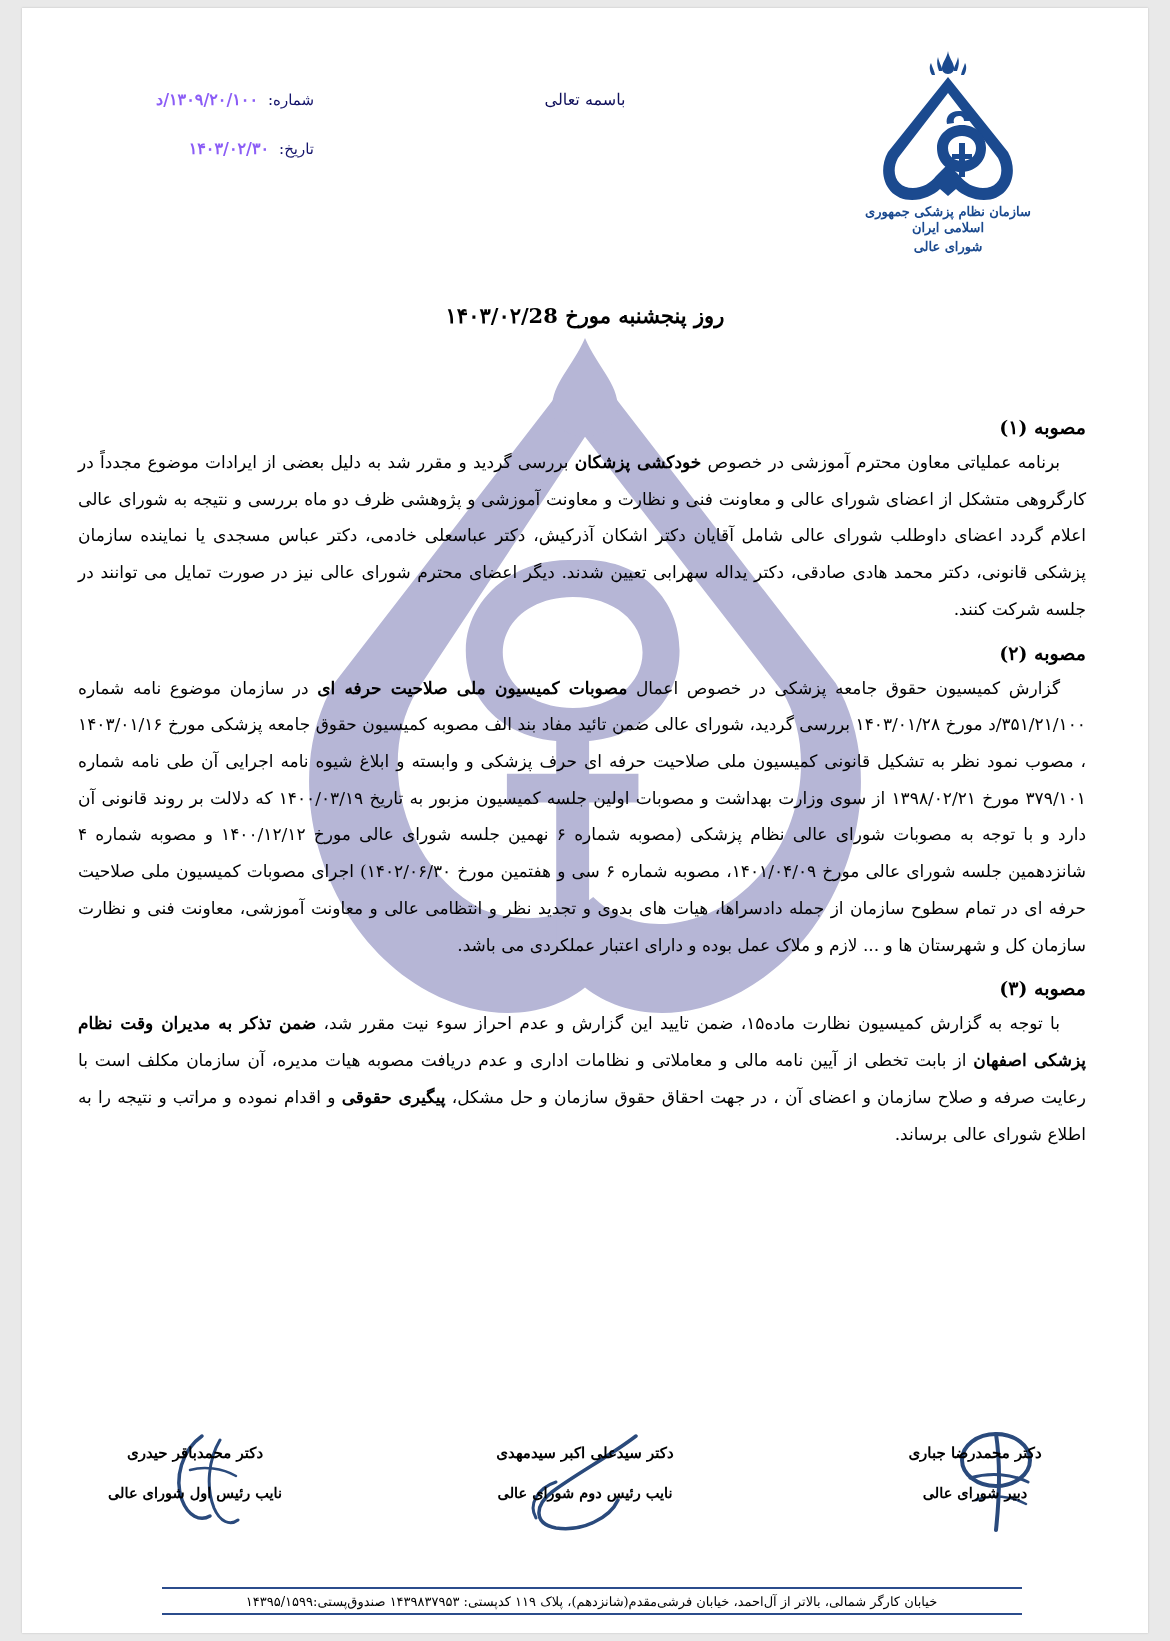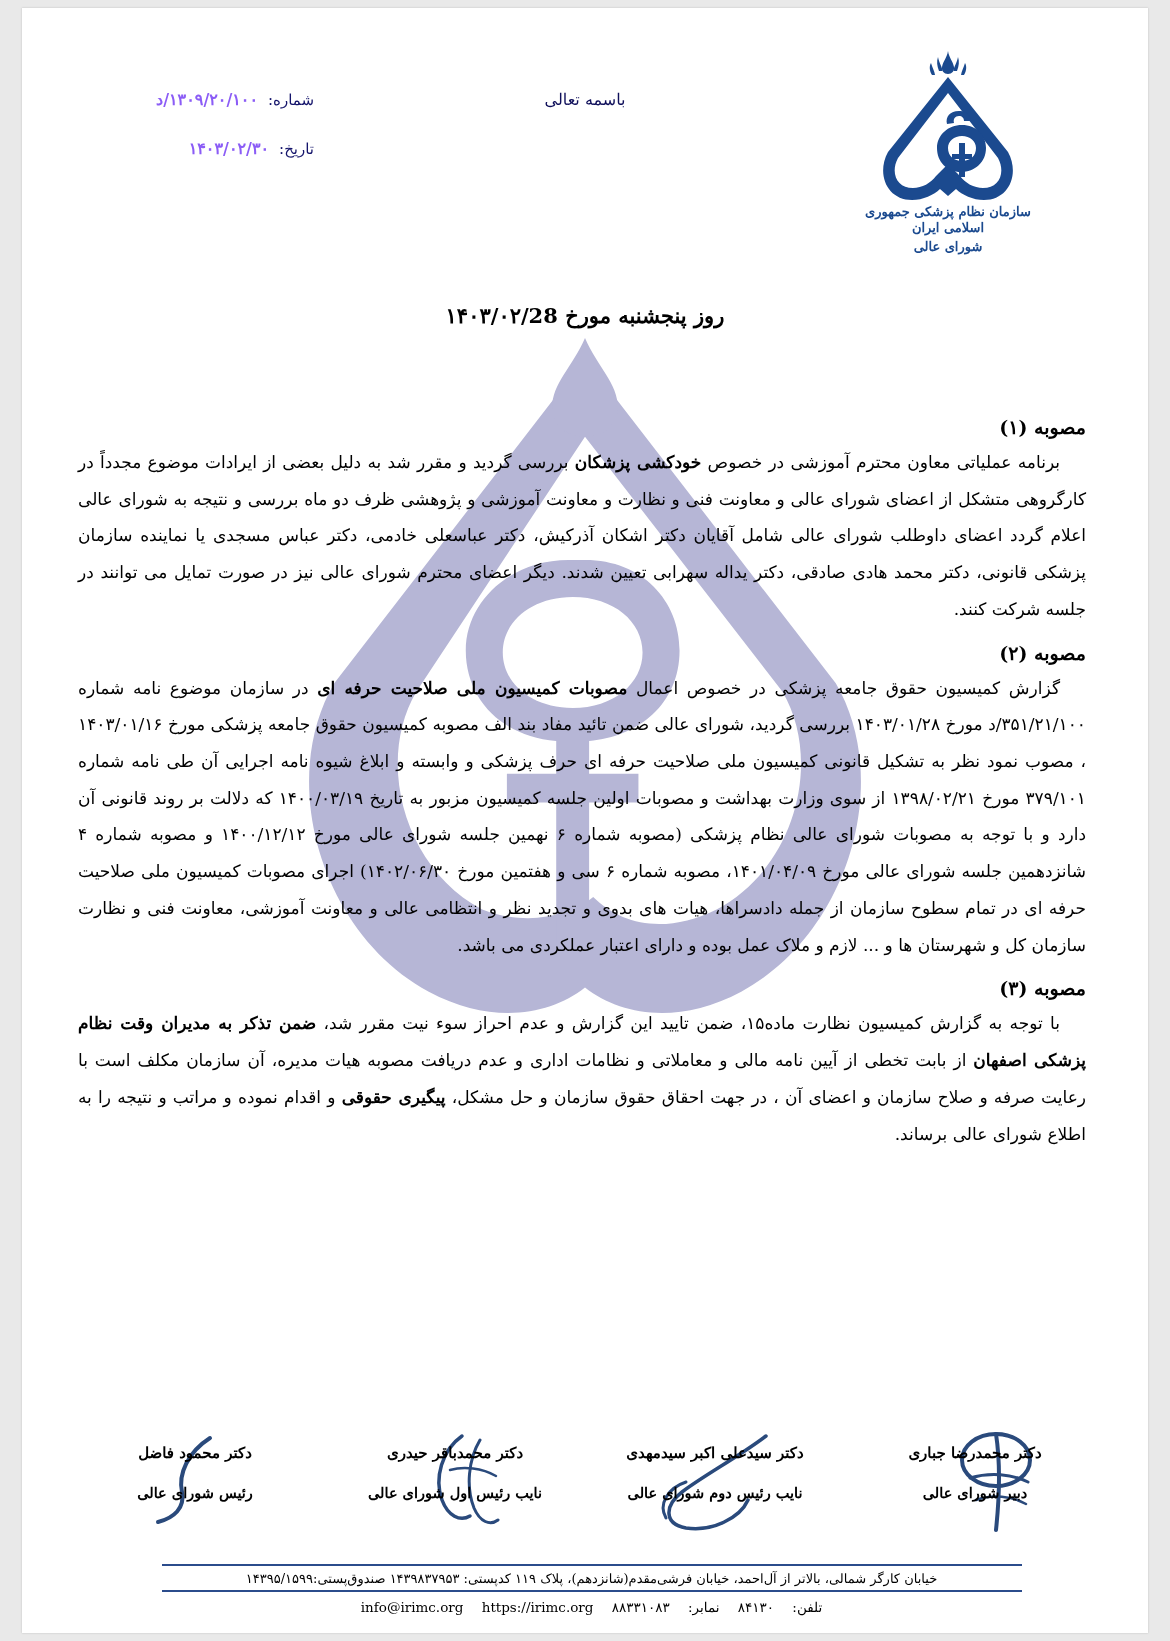--- a/index.html
+++ b/index.html
@@ -315,27 +315,20 @@
     <h3 class="res-head">مصوبه (۲)</h3>
     <p class="res-body gap-2"><span>گزارش کمیسیون حقوق جامعه پزشکی در خصوص اعمال </span><b>مصوبات کمیسیون ملی صلاحیت حرفه ای</b><span> در سازمان موضوع نامه شماره ۳۵۱/۲۱/۱۰۰/د مورخ ۱۴۰۳/۰۱/۲۸ بررسی گردید، شورای عالی ضمن تائید مفاد بند الف مصوبه کمیسیون حقوق جامعه پزشکی مورخ ۱۴۰۳/۰۱/۱۶ ، مصوب نمود نظر به تشکیل قانونی کمیسیون ملی صلاحیت حرفه ای حرف پزشکی و وابسته و ابلاغ شیوه نامه اجرایی آن طی نامه شماره ۳۷۹/۱۰۱ مورخ ۱۳۹۸/۰۲/۲۱ از سوی وزارت بهداشت و مصوبات اولین جلسه کمیسیون مزبور به تاریخ ۱۴۰۰/۰۳/۱۹ که دلالت بر روند قانونی آن دارد و با توجه به مصوبات شورای عالی نظام پزشکی (مصوبه شماره ۶ نهمین جلسه شورای عالی مورخ ۱۴۰۰/۱۲/۱۲ و مصوبه شماره ۴ شانزدهمین جلسه شورای عالی مورخ ۱۴۰۱/۰۴/۰۹، مصوبه شماره ۶ سی و هفتمین مورخ ۱۴۰۲/۰۶/۳۰) اجرای مصوبات کمیسیون ملی صلاحیت حرفه ای در تمام سطوح سازمان از جمله دادسراها، هیات های بدوی و تجدید نظر و انتظامی عالی و معاونت آموزشی، معاونت فنی و نظارت سازمان کل و شهرستان ها و ... لازم و ملاک عمل بوده و دارای اعتبار عملکردی می باشد.</span></p>
 
     <h3 class="res-head">مصوبه (۳)</h3>
     <p class="res-body"><span>با توجه به گزارش کمیسیون نظارت ماده۱۵، ضمن تایید این گزارش و عدم احراز سوء نیت مقرر شد، </span><b>ضمن تذکر به مدیران وقت نظام پزشکی اصفهان</b><span> از بابت تخطی از آیین نامه مالی و معاملاتی و نظامات اداری و عدم دریافت مصوبه هیات مدیره، آن سازمان مکلف است با رعایت صرفه و صلاح سازمان و اعضای آن ، در جهت احقاق حقوق سازمان و حل مشکل، </span><b>پیگیری حقوقی</b><span> و اقدام نموده و مراتب و نتیجه را به اطلاع شورای عالی برساند.</span></p>
 
   </div>
 
   <div class="signatures">
 
-    <div class="sig">
-      <svg class="sig-ink" viewBox="0 0 250 105" xmlns="http://www.w3.org/2000/svg" aria-hidden="true">
-        <path d="M140 8 C118 22 108 44 112 62 C115 78 104 88 88 92" fill="none" stroke="#2a4a7c" stroke-width="4" stroke-linecap="round"></path>
-      </svg>
-      <div class="sig-name">دکتر محمود فاضل</div>
-      <div class="sig-title">رئیس شورای عالی</div>
-    </div>
 
     <div class="sig">
       <svg class="sig-ink" viewBox="0 0 250 105" xmlns="http://www.w3.org/2000/svg" aria-hidden="true">
         <path d="M132 6 C112 20 104 48 112 70 C118 86 130 92 140 86" fill="none" stroke="#2a4a7c" stroke-width="3.5" stroke-linecap="round"></path>
         <path d="M150 10 C138 30 136 58 144 78 C150 92 160 96 168 90" fill="none" stroke="#2a4a7c" stroke-width="3" stroke-linecap="round"></path>
         <path d="M120 40 C134 36 152 38 166 46" fill="none" stroke="#2a4a7c" stroke-width="2.5" stroke-linecap="round"></path>
       </svg>
       <div class="sig-name">دکتر محمدباقر حیدری</div>
       <div class="sig-title">نایب رئیس اول شورای عالی</div>
     </div>
@@ -359,23 +352,15 @@
       <div class="sig-name">دکتر محمدرضا جباری</div>
       <div class="sig-title">دبیر شورای عالی</div>
     </div>
 
   </div>
 
   <div class="footer">
     <div class="footer-rule"></div>
     <div class="footer-addr">خیابان کارگر شمالی، بالاتر از آل‌احمد، خیابان فرشی‌مقدم(شانزدهم)، پلاک ۱۱۹  کدپستی: ۱۴۳۹۸۳۷۹۵۳ صندوق‌پستی:۱۴۳۹۵/۱۵۹۹</div>
     <div class="footer-rule"></div>
-    <div class="footer-contact">
-      <span>تلفن:</span>
-      <span>۸۴۱۳۰</span>
-      <span>نمابر:</span>
-      <span>۸۸۳۳۱۰۸۳</span>
-      <span class="ltr">https://irimc.org</span>
-      <span class="ltr">info@irimc.org</span>
-    </div>
   </div>
 
 </div>
 
 </body></html>

